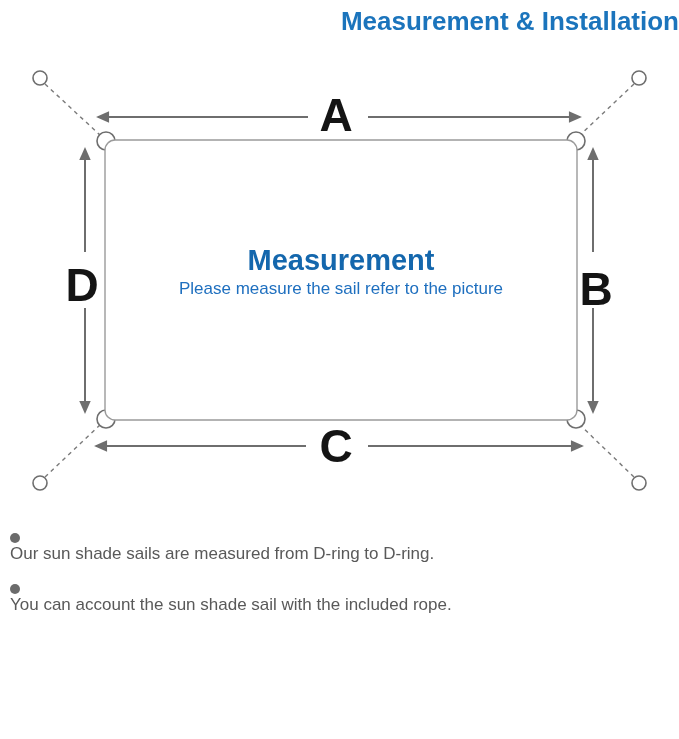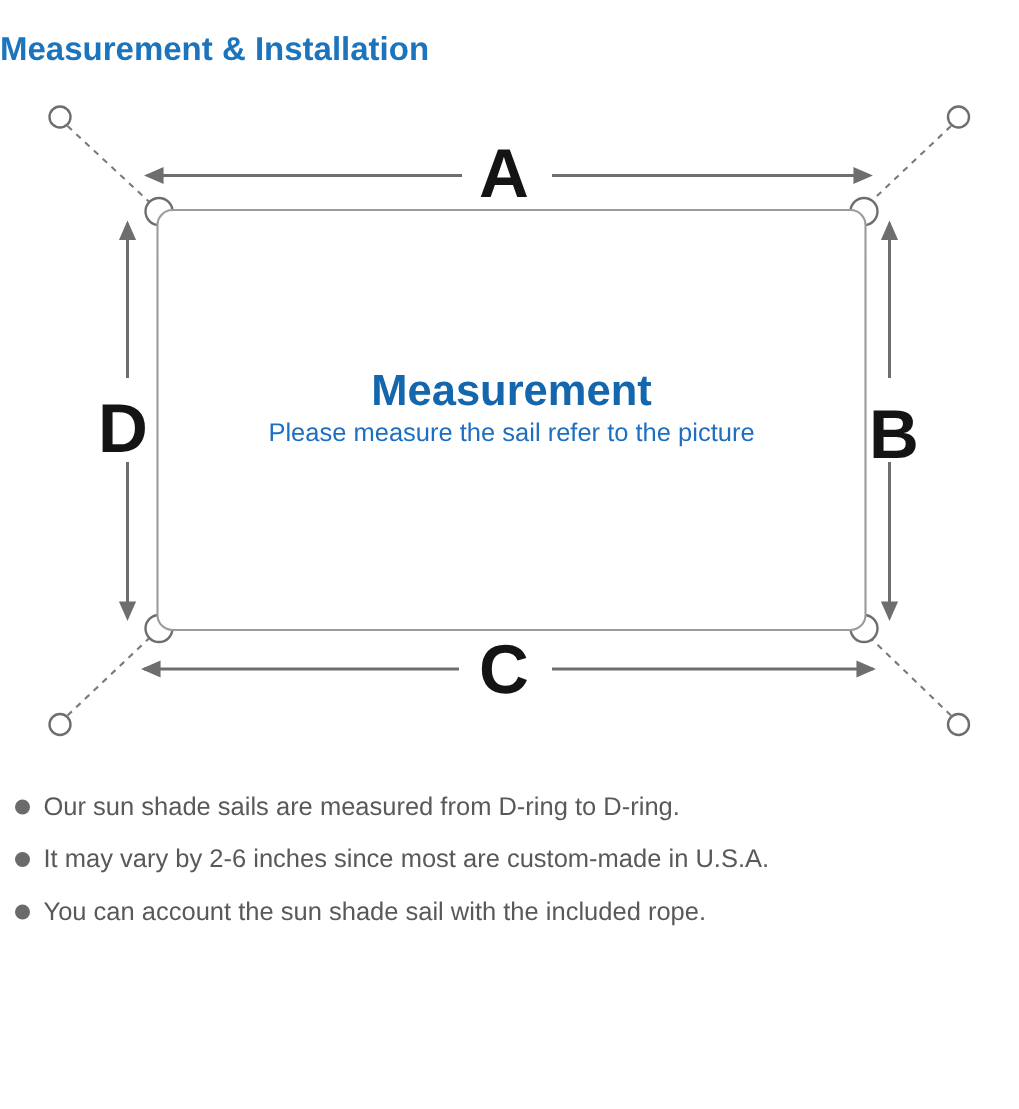--- a/index.html
+++ b/index.html
@@ -15,24 +15,24 @@
   html,body{margin:0;padding:0;}
   body{
     width:679px;height:739px;
     background:#ffffff;
     font-family:"Liberation Sans", sans-serif;
     overflow:hidden;
     position:relative;
   }
   .page-title{
     margin:0;
-    padding-top:16px;
+    padding-top:4px;
     height:36px;
-    text-align:left;
-    font-size:22px;
+    text-align:right;
+    font-size:26px;
     line-height:34px;
     font-weight:bold;
     letter-spacing:0px;
     color:var(--title-blue);
   }
   .diagram-wrap{
     width:679px;height:460px;
     position:absolute;top:50px;left:0;
   }
   svg text{font-family:"Liberation Sans", sans-serif;}
@@ -57,20 +57,21 @@
     position:absolute;
     top:527px;left:0;right:0;
   }
   .notes li{
     display:flex;
     align-items:flex-start;
     margin-bottom:13px;
     color:var(--note-text);
     font-size:17px;
     line-height:22px;
+    flex-direction:column;
   }
   .dot{
     flex:0 0 auto;
     width:10px;height:10px;
     border-radius:50%;
     background:var(--bullet-gray);
     margin:6px 9px 0 0;
   }
 </style>
 </head>
@@ -130,19 +131,15 @@
   </svg>
 </div>
 
 <ul class="notes">
   <li>
     <span class="dot"></span>
     <span>Our sun shade sails are measured from D-ring to D-ring.</span>
   </li>
   <li>
     <span class="dot"></span>
-    <span>It may vary by 2-6 inches since most are custom-made in U.S.A.</span>
-  </li>
-  <li>
-    <span class="dot"></span>
     <span>You can account the sun shade sail with the included rope.</span>
   </li>
 </ul>
 
 </body></html>

